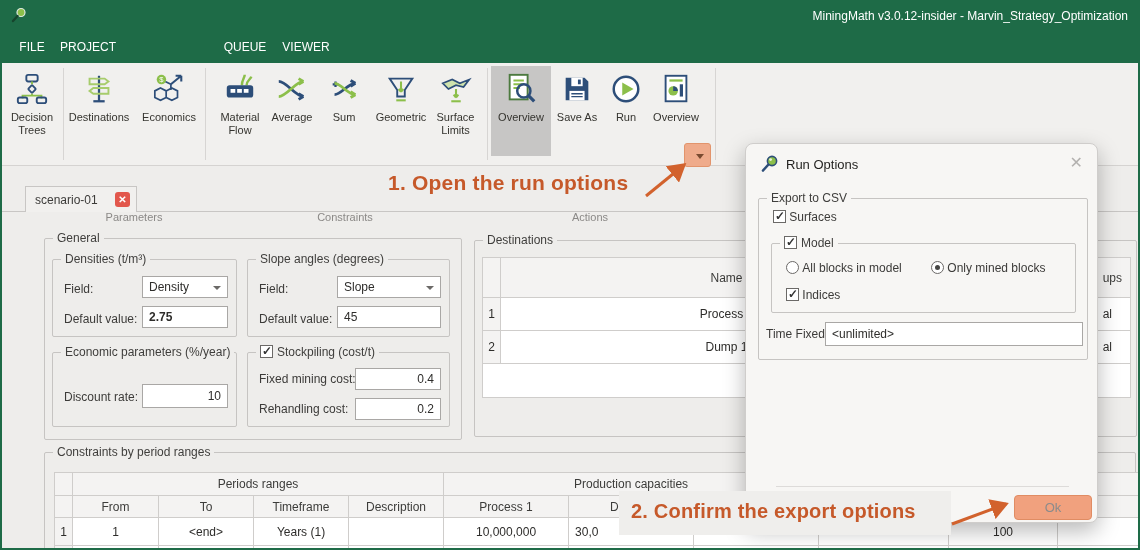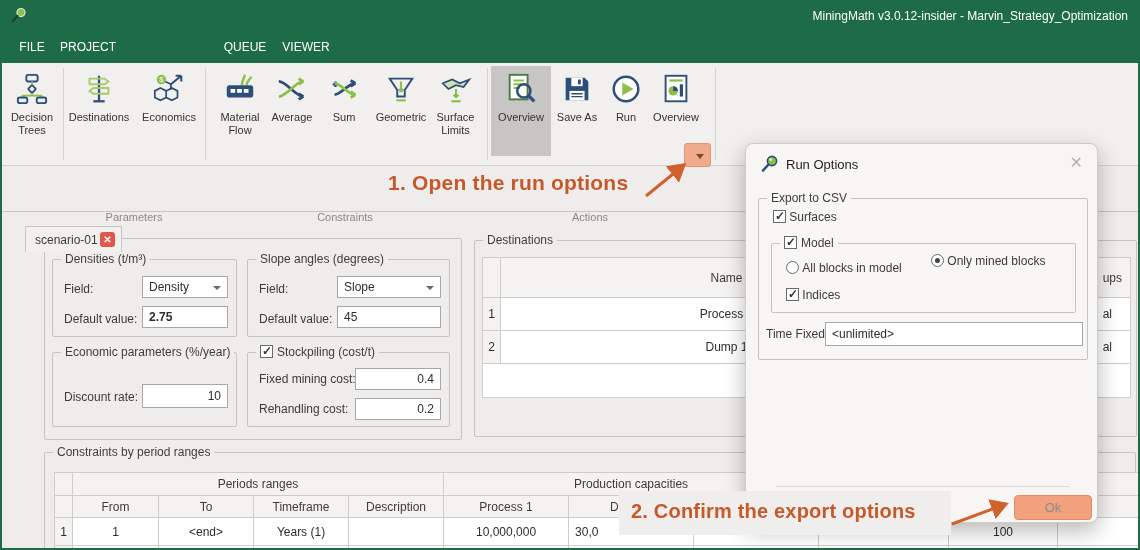--- a/index.html
+++ b/index.html
@@ -24,21 +24,21 @@
   .rbtn .ric { display:block; margin:6px auto 2px auto; }
   .rbtn .rlabel { display:block; font-size:11px; line-height:13px; color:#35342f; }
   .rbtn.active-btn { background:#c7c6c5; }
   .rgrouplabel { position:absolute; top:148px; font-size:11px; color:#8b8987; text-align:center; width:120px; }
 
   .drop-btn { position:absolute; left:684px; top:143px; width:27px; height:24px; background:#efab8b; border:1px solid #e2946c; border-radius:3px; }
   .drop-btn .tri { position:absolute; left:11px; top:10px; width:0; height:0; border-left:4px solid transparent; border-right:4px solid transparent; border-top:5px solid #7a4a30; }
 
   
   .hline { position:absolute; left:0; top:211px; width:1140px; height:1px; background:#c8c6c4; }
-  .tab { position:absolute; left:25px; top:186px; width:97px; height:26px; background:#f1f0ee; border:1px solid #c8c6c4; border-bottom:none; z-index:2;margin-top:40px; }
+  .tab { position:absolute; left:25px; top:186px; width:112px; height:26px; background:#f1f0ee; border:1px solid #c8c6c4; border-bottom:none; z-index:2; }
   .tab .tlabel { position:absolute; left:9px; top:6px; font-size:12px; color:#3c3b39; }
   .tab .tclose { position:absolute; right:6px; top:5px; width:15px; height:15px; background:#e2574c; border-radius:3px; color:#fff; font-size:10px; font-weight:bold; line-height:15px; text-align:center; }
 
   
   .gbox { position:absolute; border:1px solid #c6c4c2; border-radius:2px; }
   .glabel { position:absolute; top:-8px; left:8px; background:#eeedeb; padding:0 4px; font-size:12px; color:#3f3e3c; white-space:nowrap; }
   .glabel .cb { margin-right:4px; }
 
   .flabel { position:absolute; font-size:12px; color:#3c3b39; white-space:nowrap; }
   .tinput { position:absolute; background:#ffffff; border:1px solid #a9a7a5; font-size:12px; color:#2e2d2b; padding:0 6px; display:flex; align-items:center; }
@@ -382,21 +382,21 @@
 
     <div class="gbox" style="left:12px;top:54px;width:330px;height:162px;">
       <span class="glabel">Export to CSV</span>
     </div>
     <span class="abs" style="left:27px;top:66px;"><span class="cb checked"></span>&nbsp;<span>Surfaces</span></span>
 
     <div class="gbox" style="left:25px;top:99px;width:305px;height:70px;">
       <span class="glabel"><span class="cb checked"></span><span>Model</span></span>
     </div>
     <span class="abs" style="left:40px;top:117px;"><span class="radio"></span>&nbsp;<span>All blocks in model</span></span>
-    <span class="abs" style="left:185px;top:110px;"><span class="radio selected"></span>&nbsp;<span>Only mined blocks</span></span>
+    <span class="abs" style="left:185px;top:117px;"><span class="radio selected"></span>&nbsp;<span>Only mined blocks</span></span>
     <span class="abs" style="left:40px;top:144px;"><span class="cb checked"></span>&nbsp;<span>Indices</span></span>
 
     <span class="abs" style="left:20px;top:183px;">Time Fixed:</span>
     <div class="tinput" style="left:79px;top:178px;width:258px;height:24px;">&lt;unlimited&gt;</div>
 
     <div class="dlg-sep"></div>
     <div class="ok-btn">Ok</div>
   </div>
 
   <div class="ann" style="left:388px;top:171px;">1. Open the run options</div>

